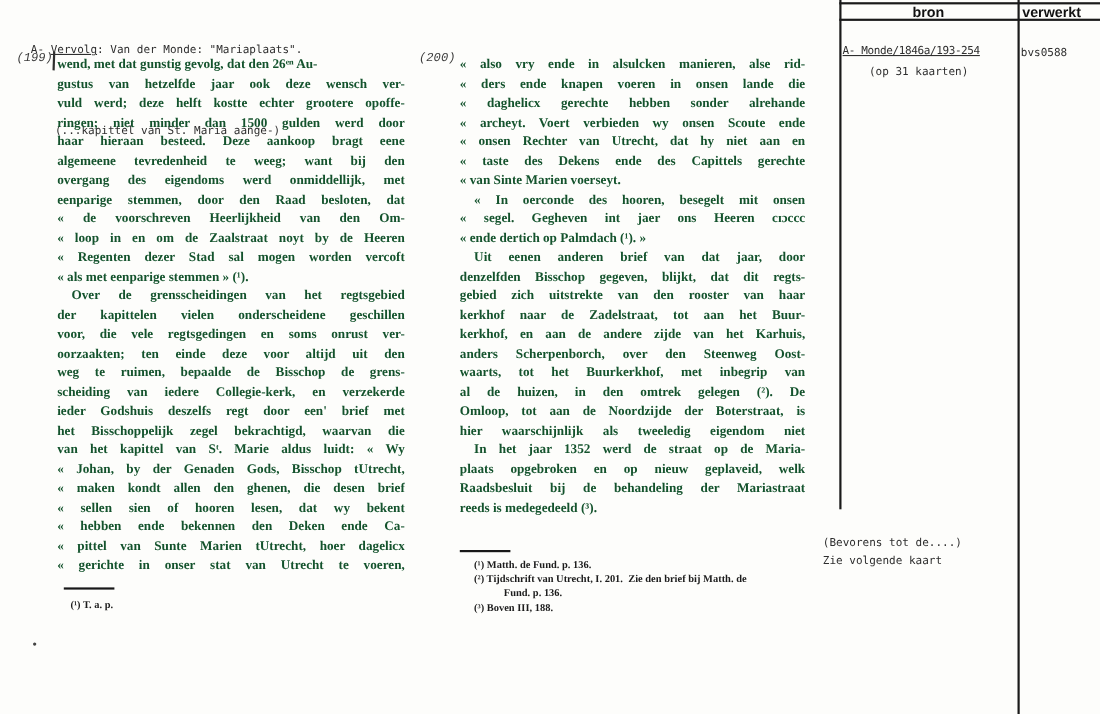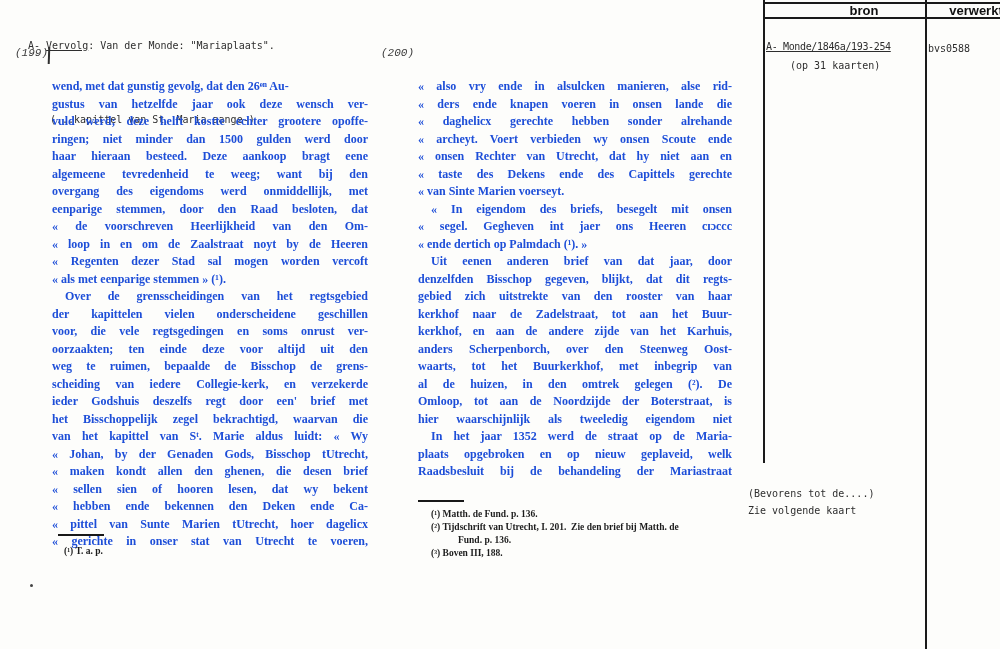--- a/index.html
+++ b/index.html
@@ -10,34 +10,34 @@
   .tw{position:absolute;font-family:"DejaVu Sans Mono",monospace;font-size:10px;
       line-height:15px;color:#2e2e2e;white-space:pre;}
   .tw .ul{text-decoration:underline;}
 
   
   .hand{position:absolute;font-family:Liberation Mono, monospace;font-style:italic;
         font-size:11px;color:#3a3a3a;white-space:pre;}
   .penstroke{position:absolute;width:1.5px;background:#2f2f2f;transform:rotate(2deg);}
 
   
-  .bookcol{position:absolute;font:bold 12px/17.5px "Liberation Serif",serif;color:#1d4ed8;margin-top:28px;}
+  .bookcol{position:absolute;font:bold 12px/17.5px "Liberation Serif",serif;color:#14532d;}
   .bl{text-align:justify;height:17.5px;overflow:hidden;}
   .bl::after{content:"";display:inline-block;width:100%;height:0;}
   .bl.nj{text-align:left;}
   .bl.nj::after{content:none;}
   .bl.ind{text-indent:13px;}
 
   .fnrule{position:absolute;height:2px;background:#181818;}
   .fn{position:absolute;font:bold 9.5px/12.5px "Liberation Serif",serif;color:#1c1c1c;white-space:pre;}
 
   
   .tline{position:absolute;background:#1a1a1a;}
   .thead{position:absolute;font-family:"Liberation Sans",sans-serif;font-weight:bold;
-         font-size:13px;color:#111;text-align:center;padding-left:20px;}
+         font-size:13px;color:#111;text-align:center;}
   .speck{position:absolute;width:3px;height:3px;border-radius:50%;background:#444;}
 </style>
 </head>
 <body>
 
 <div id="card">
 
   <div class="tw" style="left:28px;top:8px;">
     <div><span>A- </span><span class="ul">Vervolg</span><span>: Van der Monde: "Mariaplaats".</span></div>
     <div style="padding-left:22px;margin-top:29px;">(...kapittel van St. Maria aange-)</div>
@@ -80,36 +80,37 @@
   <div class="fn" style="left:64px;top:545px;">(¹) T. a. p.</div>
 
   <div id="right-col" class="bookcol" style="left:418px;top:50px;width:314px;">
       <div class="bl">« also vry ende in alsulcken manieren, alse rid-</div>
       <div class="bl">« ders ende knapen voeren in onsen lande die</div>
       <div class="bl">« daghelicx gerechte hebben sonder alrehande</div>
       <div class="bl">« archeyt. Voert verbieden wy onsen Scoute ende</div>
       <div class="bl">« onsen Rechter van Utrecht, dat hy niet aan en</div>
       <div class="bl">« taste des Dekens ende des Capittels gerechte</div>
       <div class="bl nj">« van Sinte Marien voerseyt.</div>
-      <div class="bl ind">« In eigendom des briefs, besegelt mit onsen</div>
+      <div class="bl ind">« In oerconde des hooren, besegelt mit onsen</div>
       <div class="bl">« segel.  Gegheven int jaer ons Heeren cɪɔccc</div>
       <div class="bl nj">« ende dertich op Palmdach (¹). »</div>
       <div class="bl ind">Uit eenen anderen brief van dat jaar, door</div>
       <div class="bl">denzelfden Bisschop gegeven, blijkt, dat dit regts-</div>
       <div class="bl">gebied zich uitstrekte van den rooster van haar</div>
       <div class="bl">kerkhof naar de Zadelstraat, tot aan het Buur-</div>
       <div class="bl">kerkhof, en aan de andere zijde van het Karhuis,</div>
       <div class="bl">anders Scherpenborch, over den Steenweg Oost-</div>
       <div class="bl">waarts, tot het Buurkerkhof, met inbegrip van</div>
       <div class="bl">al de huizen, in den omtrek gelegen (²).  De</div>
       <div class="bl">Omloop, tot aan de Noordzijde der Boterstraat, is</div>
       <div class="bl">hier waarschijnlijk als tweeledig eigendom niet</div>
       <div class="bl ind">In het jaar 1352 werd de straat op de Maria-</div>
       <div class="bl">plaats opgebroken en op nieuw geplaveid, welk</div>
       <div class="bl">Raadsbesluit bij de behandeling der Mariastraat</div>
+      <div class="bl nj">reeds is medegedeeld (³).</div>
     </div>
   <div class="fnrule" style="left:418px;top:500px;width:46px;"></div>
   <div class="fn" style="left:418px;top:508px;text-indent:13px;width:332px;">(¹) Matth. de Fund. p. 136.</div>
   <div class="fn" style="left:418px;top:521px;text-indent:13px;width:332px;">(²) Tijdschrift van Utrecht, I. 201.  Zie den brief bij Matth. de</div>
   <div class="fn" style="left:418px;top:534px;width:332px;margin-left:40px;">Fund. p. 136.</div>
   <div class="fn" style="left:418px;top:547px;text-indent:13px;width:332px;">(³) Boven III, 188.</div>
 
   <div class="tline" style="left:763px;top:2px;width:237px;height:2px;"></div>
   <div class="tline" style="left:763px;top:17px;width:237px;height:1.5px;"></div>
   <div class="tline" style="left:763px;top:0;width:1.5px;height:463px;"></div>

